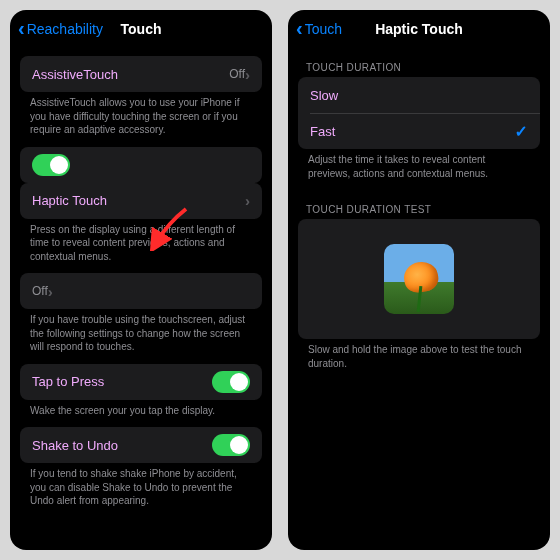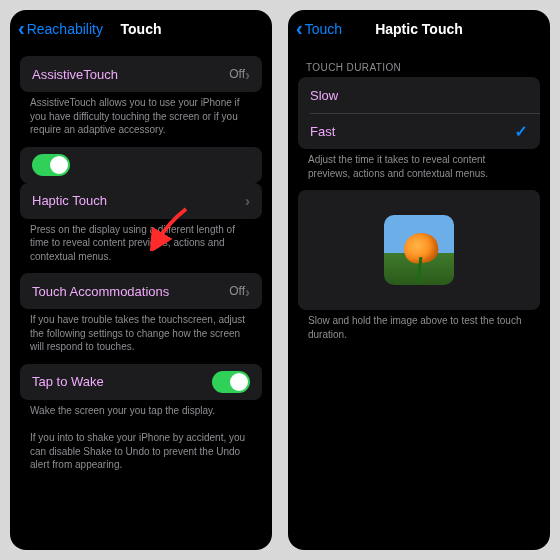--- a/index.html
+++ b/index.html
@@ -191,36 +191,41 @@
     <div class="cell-group">
       <div class="cell">
         <span class="cell-label">Haptic Touch</span>
         <span class="chevright">›</span>
       </div>
     </div>
     <div class="footer">Press on the display using a different length of time to reveal content previews, actions and contextual menus.</div>
 
     <div class="cell-group">
       <div class="cell">
-        <span class="cell-label">Touch Accommodations</span>
         <span class="cell-detail">Off</span>
         <span class="chevright">›</span>
       </div>
     </div>
-    <div class="footer">If you have trouble takes the touchscreen, adjust the following settings to change how the screen will respond to touches.</div>
-
-    <div class="cell-group">
-      <div class="cell">
-        <span class="cell-label">Tap to Wake</span>
+    <div class="footer">If you have trouble using the touchscreen, adjust the following settings to change how the screen will respond to touches.</div>
+
+    <div class="cell-group">
+      <div class="cell">
+        <span class="cell-label">Tap to Press</span>
         <span class="toggle"></span>
       </div>
     </div>
     <div class="footer">Wake the screen your you tap the display.</div>
 
-    <div class="footer">If you into to shake your iPhone by accident, you can disable Shake to Undo to prevent the Undo alert from appearing.</div>
+    <div class="cell-group">
+      <div class="cell">
+        <span class="cell-label">Shake to Undo</span>
+        <span class="toggle"></span>
+      </div>
+    </div>
+    <div class="footer">If you tend to shake shake iPhone by accident, you can disable Shake to Undo to prevent the Undo alert from appearing.</div>
 
   </div>
 
   <svg class="arrow" width="44" height="46">
     <defs>
       <marker id="ah" markerWidth="6" markerHeight="6" refX="3" refY="3" orient="auto">
         <path d="M0,0 L6,3 L0,6 Z" fill="#ff2b2b"></path>
       </marker>
     </defs>
     <path d="M38,4 Q20,18 8,38" stroke="#ff2b2b" stroke-width="4" fill="none" marker-end="url(#ah)"></path>
@@ -242,18 +247,19 @@
       <div class="cell">
         <span class="cell-label">Slow</span>
       </div>
       <div class="cell">
         <span class="cell-label">Fast</span>
         <span class="checkmark">✓</span>
       </div>
     </div>
     <div class="footer">Adjust the time it takes to reveal content previews, actions and contextual menus.</div>
 
+    <div class="section-header">TOUCH DURATION TEST</div>
     <div class="test-area">
       <div class="flower"></div>
     </div>
     <div class="footer">Slow and hold the image above to test the touch duration.</div>
   </div>
 </div>
 
 </body></html>

